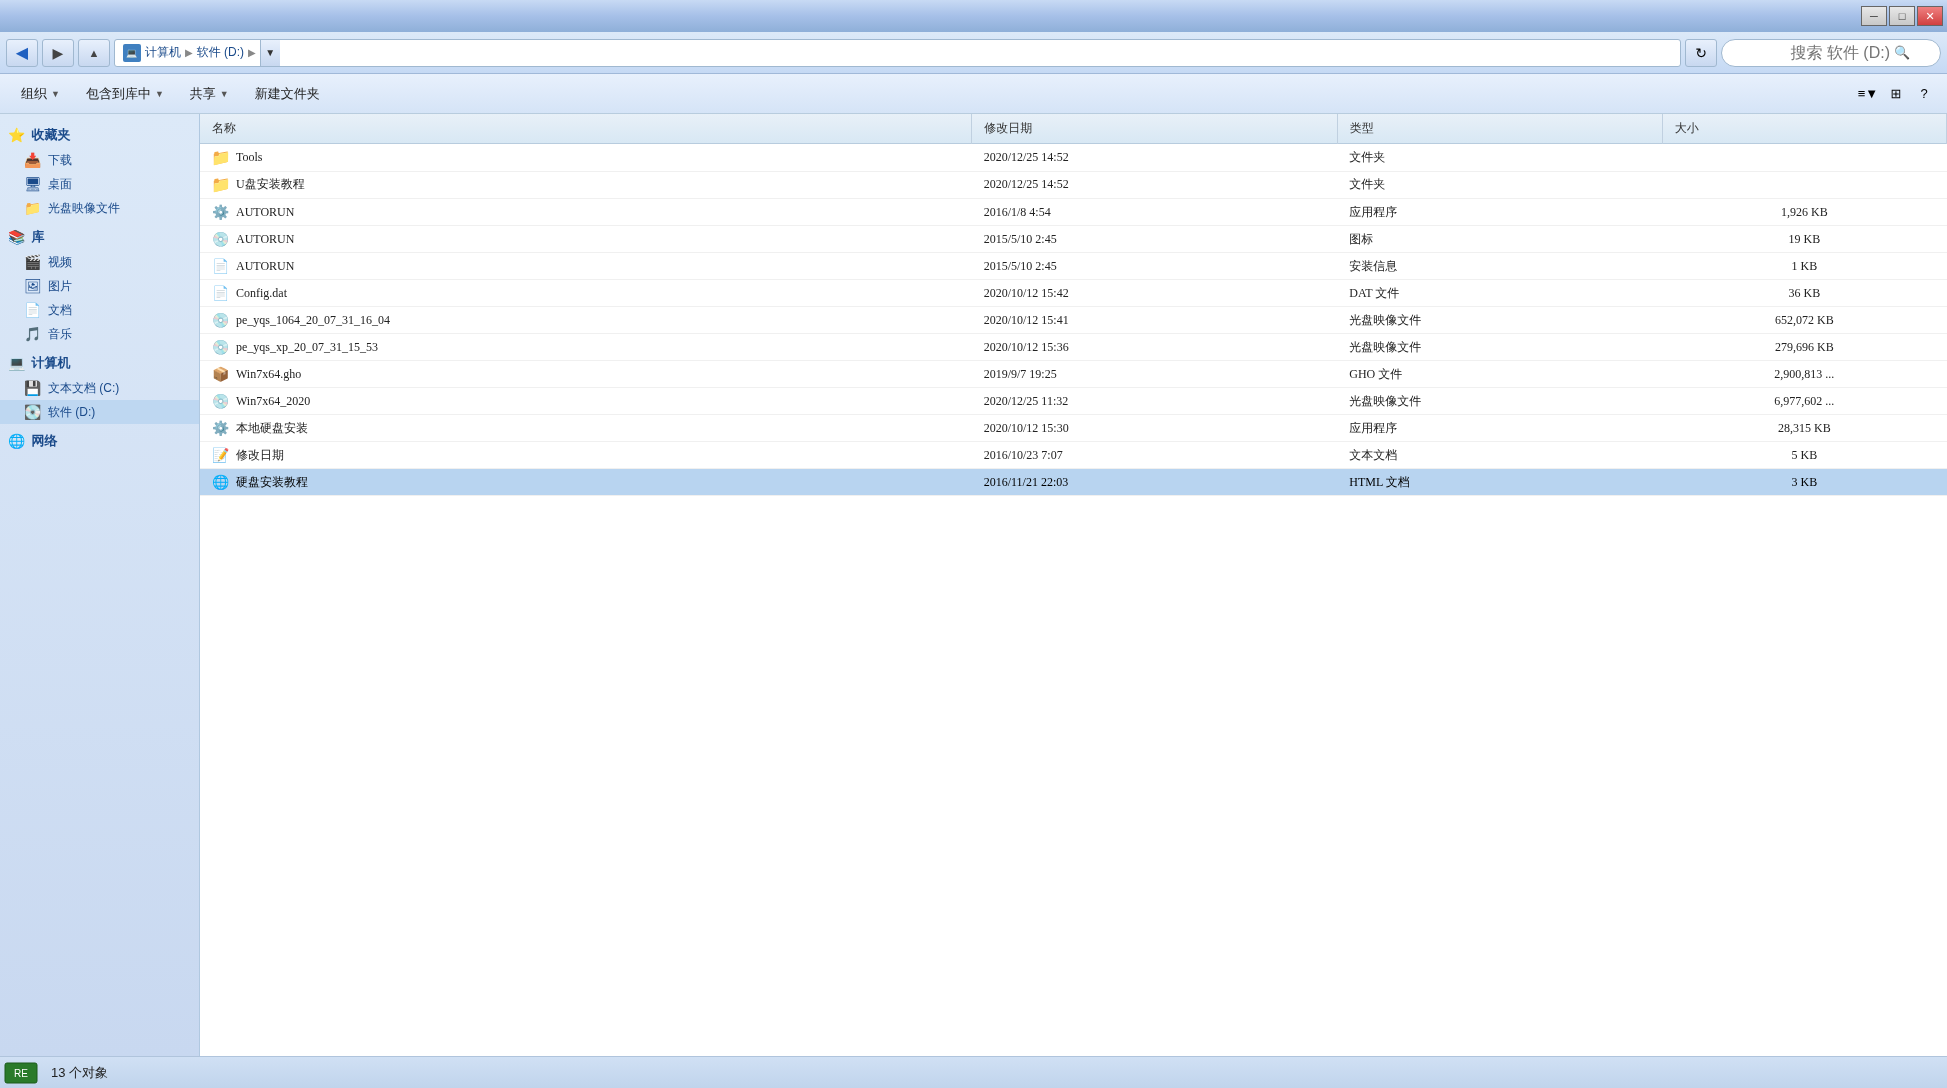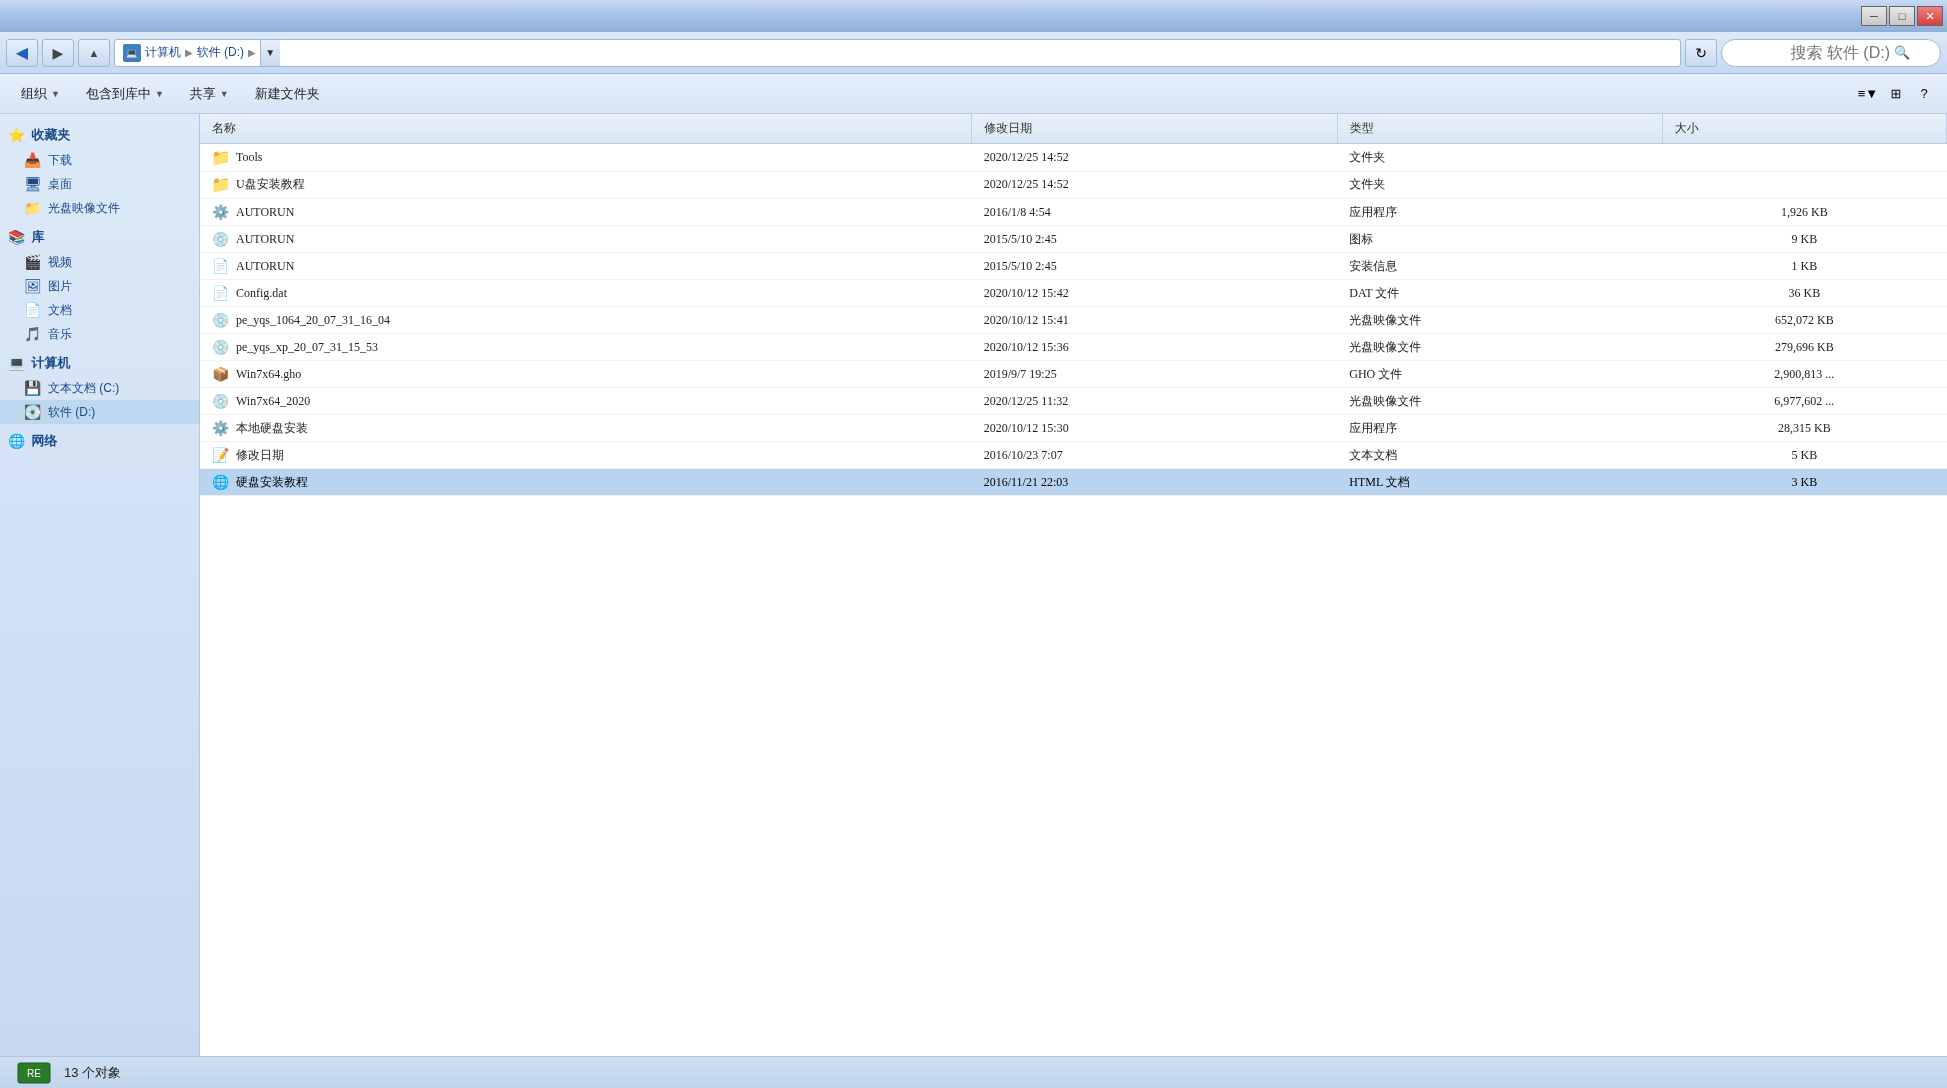--- a/index.html
+++ b/index.html
@@ -276,21 +276,21 @@
       justify-content: center;
     }
 
     
     .status-bar {
       height: 32px;
       background: linear-gradient(to bottom, #d0e0f4, #c0d4ec);
       border-top: 1px solid #b0c4dc;
       display: flex;
       align-items: center;
-      padding: 0 16px;
+      padding: 0 3px;
       gap: 12px;
     }
     .status-icon {
       width: 36px;
       height: 28px;
     }
     .status-text {
       font-size: 13px;
       color: #222;
     }
@@ -479,21 +479,21 @@
   </tr>
           <tr>
     <td class="col-name">
       <span class="file-icon">
         <span class="icon-img icon-img-file">💿</span>
         <span>AUTORUN</span>
       </span>
     </td>
     <td class="col-date">2015/5/10 2:45</td>
     <td class="col-type">图标</td>
-    <td class="col-size">9 KB</td>
+    <td class="col-size">19 KB</td>
   </tr>
           <tr>
     <td class="col-name">
       <span class="file-icon">
         <span class="icon-img icon-dat">📄</span>
         <span>AUTORUN</span>
       </span>
     </td>
     <td class="col-date">2015/5/10 2:45</td>
     <td class="col-type">安装信息</td>

